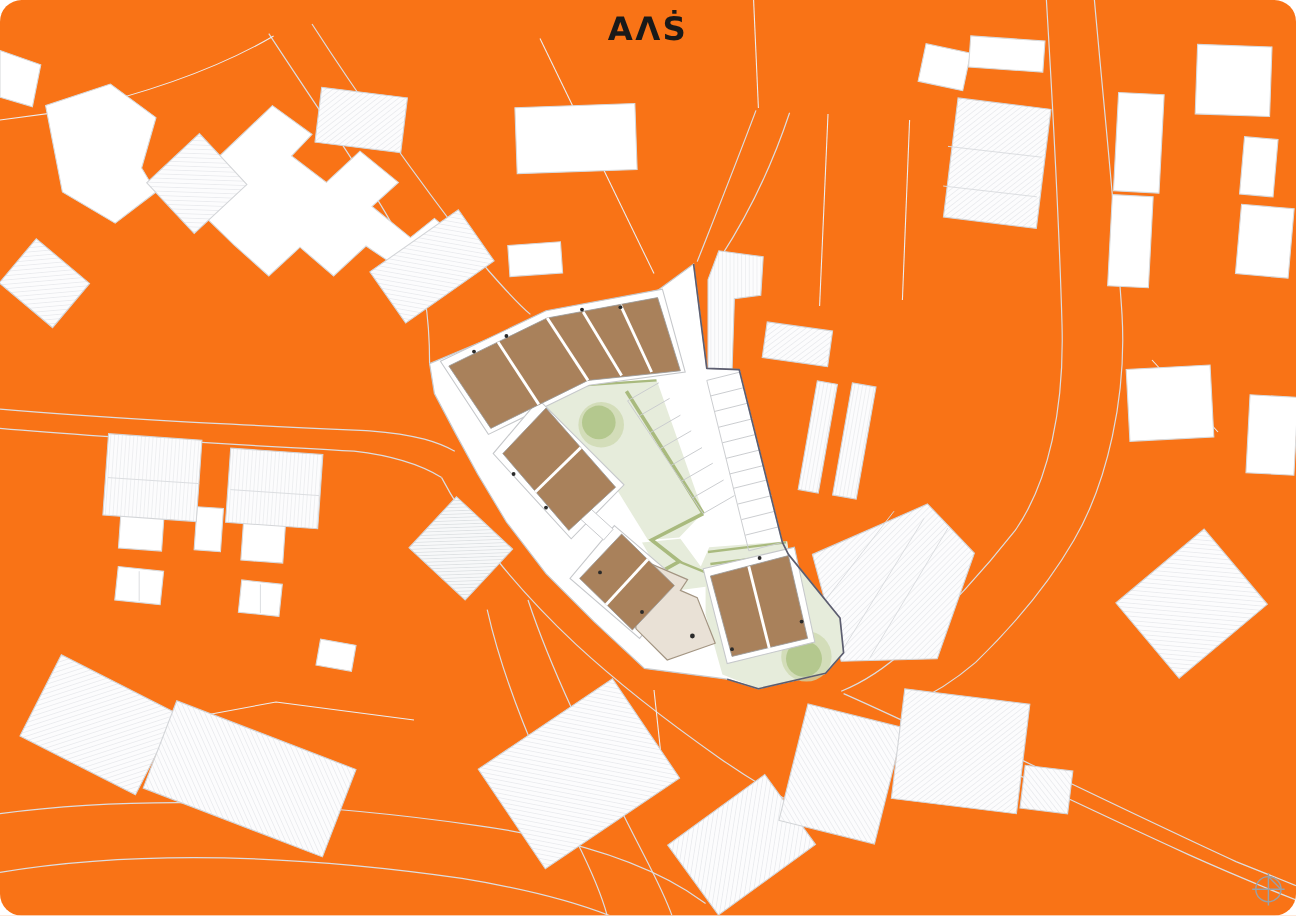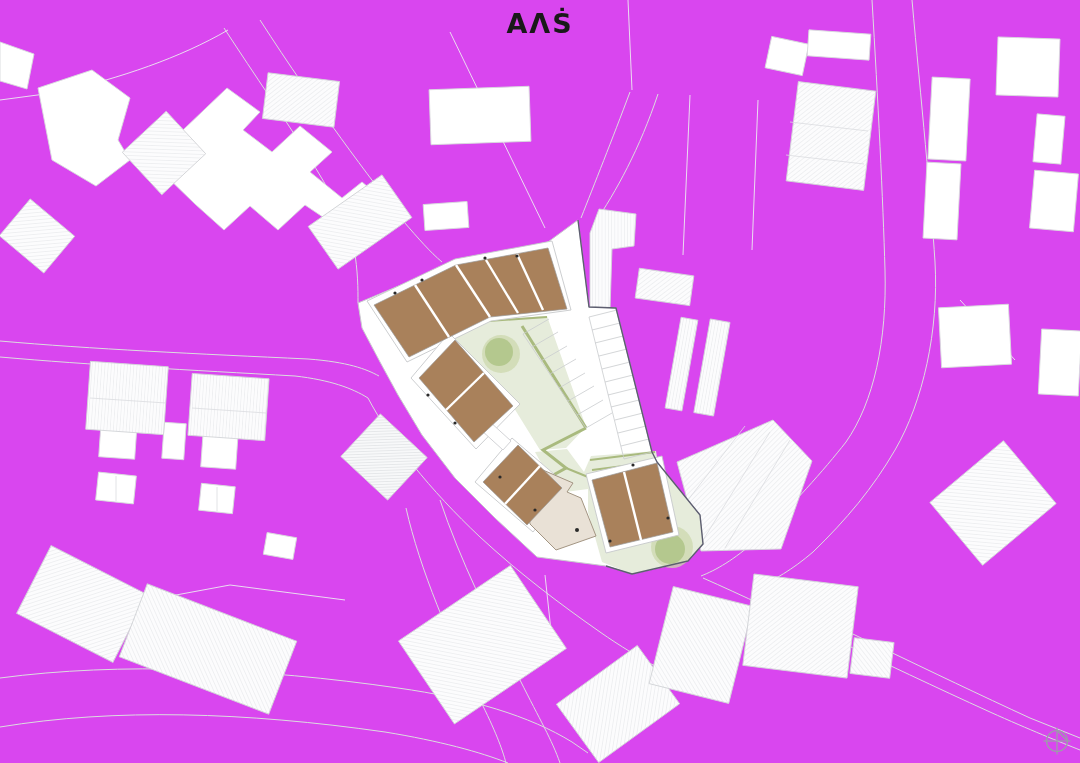--- a/index.html
+++ b/index.html
@@ -1,17 +1,17 @@
 <!DOCTYPE html>
 <html><head>
 <meta charset="utf-8">
 <style>
   html,body{margin:0;padding:0;background:#ffffff;}
-  .canvas{position:relative;width:1080px;height:763px;background:#d946ef;overflow:hidden;
-          font-family:"DejaVu Sans","Liberation Sans",sans-serif;}
+  .canvas{position:relative;width:1080px;height:763px;background:#f97316;overflow:hidden;
+          font-family:"DejaVu Sans","Liberation Sans",sans-serif;border-radius:18px;}
   svg{position:absolute;left:0;top:0;}
   .road{fill:none;stroke:#dcdddf;stroke-width:1;}
   .parcel{fill:none;stroke:#ecedef;stroke-width:0.9;}
   .ctx{stroke:#d3d5d8;stroke-width:0.9;}
   .out{fill:#ffffff;stroke:#d8dadc;stroke-width:0.9;}
   .plot{fill:#ffffff;stroke:#c6c8cb;stroke-width:0.9;}
   .siteoutline{fill:#ffffff;stroke:#c9cbce;stroke-width:1;}
   .udiv{stroke:#ffffff;stroke-width:2.4;stroke-linecap:butt;}
   .stall{stroke:#c9cbce;stroke-width:0.8;fill:none;}
   .bstroke{fill:none;stroke-width:1.4;stroke-linejoin:round;}

